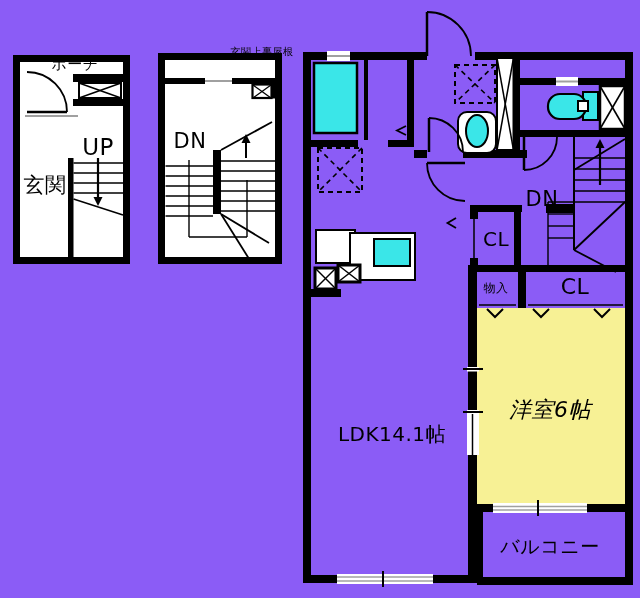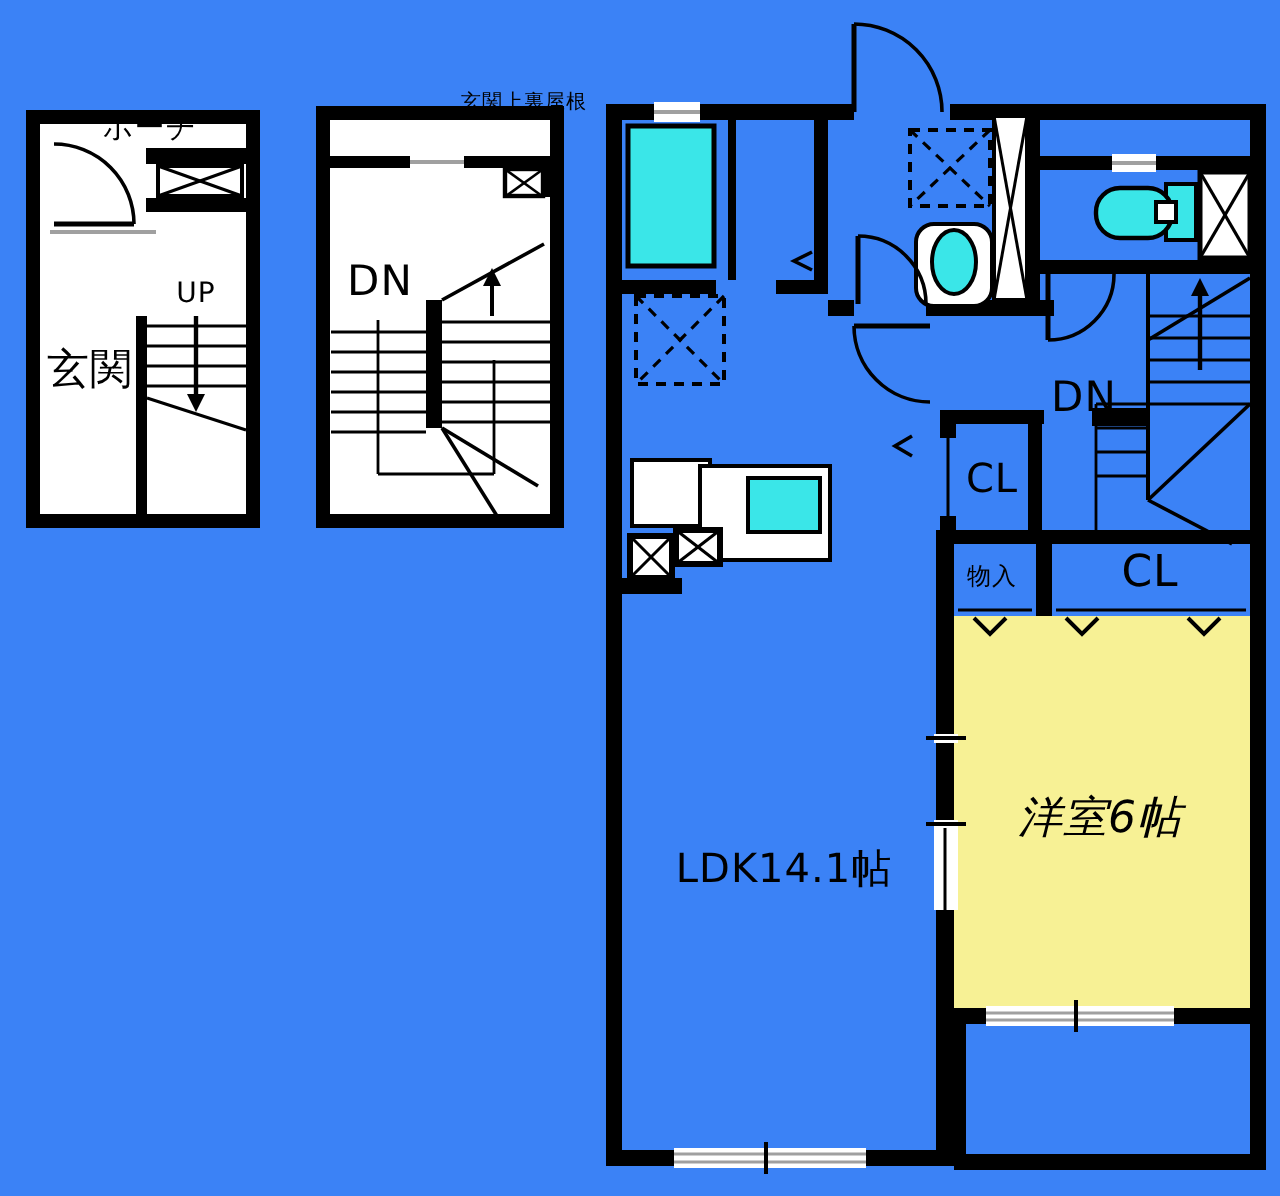--- a/index.html
+++ b/index.html
@@ -1,16 +1,16 @@
 <!DOCTYPE html>
 <html><head>
 <meta charset="utf-8">
 <style>
   html,body{margin:0;padding:0;background:#fff;}
-  #stage{position:relative;width:640px;height:598px;background:#3b82f6;overflow:hidden;
+  #stage{position:relative;width:640px;height:598px;background:#8b5cf6;overflow:hidden;
          font-family:"DejaVu Sans","Liberation Sans",sans-serif;}
   #plan-svg{position:absolute;left:0;top:0;}
   .lbl{position:absolute;transform:translate(-50%,-50%);white-space:nowrap;color:#000;
        line-height:1;letter-spacing:0.5px;}
 </style>
 </head>
 <body>
 
 <div id="stage">
 
@@ -248,23 +248,24 @@
     </g>
     <g>
       <line x1="600" y1="185" x2="600" y2="147" stroke="#000" stroke-width="2.2"></line>
       <polygon points="595.5,148 604.5,148 600,139" fill="#000"></polygon>
     </g>
   </g>
 </svg>
 
 <div class="lbl" style="left:75px;top:64px;font-size:15px;">ポーチ</div>
 <div class="lbl" style="left:45px;top:185px;font-size:21px;">玄関</div>
-<div class="lbl" style="left:98px;top:147px;font-size:14px;">UP</div>
+<div class="lbl" style="left:98px;top:147px;font-size:23px;">UP</div>
 <div class="lbl" style="left:218px;top:52px;font-size:10px;margin-left:44px;">玄関上裏屋根</div>
 <div class="lbl" style="left:190px;top:141px;font-size:21px;">DN</div>
 <div class="lbl" style="left:542px;top:199px;font-size:21px;">DN</div>
 <div class="lbl" style="left:496px;top:239px;font-size:20px;">CL</div>
 <div class="lbl" style="left:496px;top:288px;font-size:12px;">物入</div>
 <div class="lbl" style="left:575px;top:287px;font-size:22px;">CL</div>
 <div class="lbl" style="left:392px;top:434px;font-size:20px;">LDK14.1帖</div>
 <div class="lbl" style="left:550px;top:410px;font-size:22px;font-style:italic;">洋室6帖</div>
+<div class="lbl" style="left:550px;top:546px;font-size:19px;">バルコニー</div>
 
 </div>
 
 </body></html>

